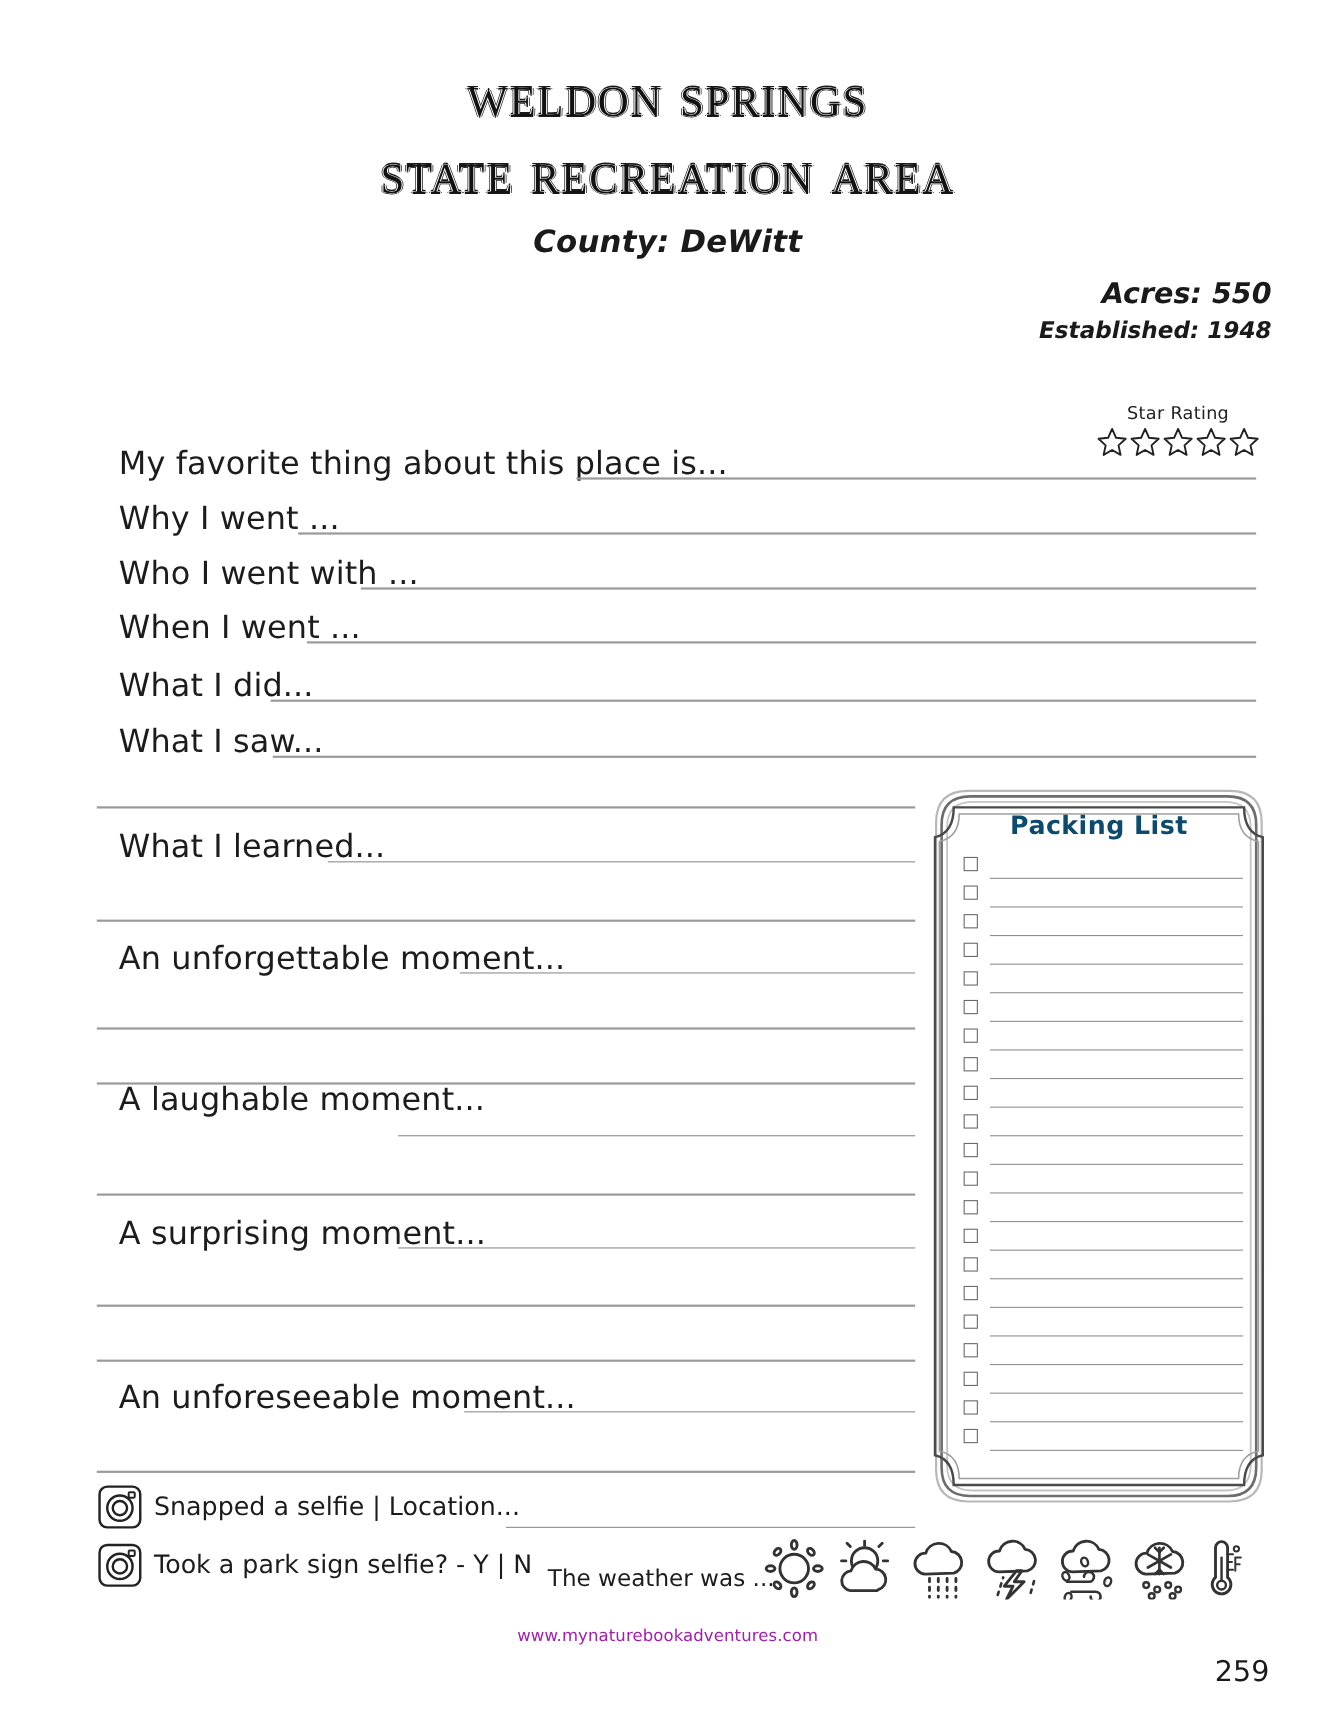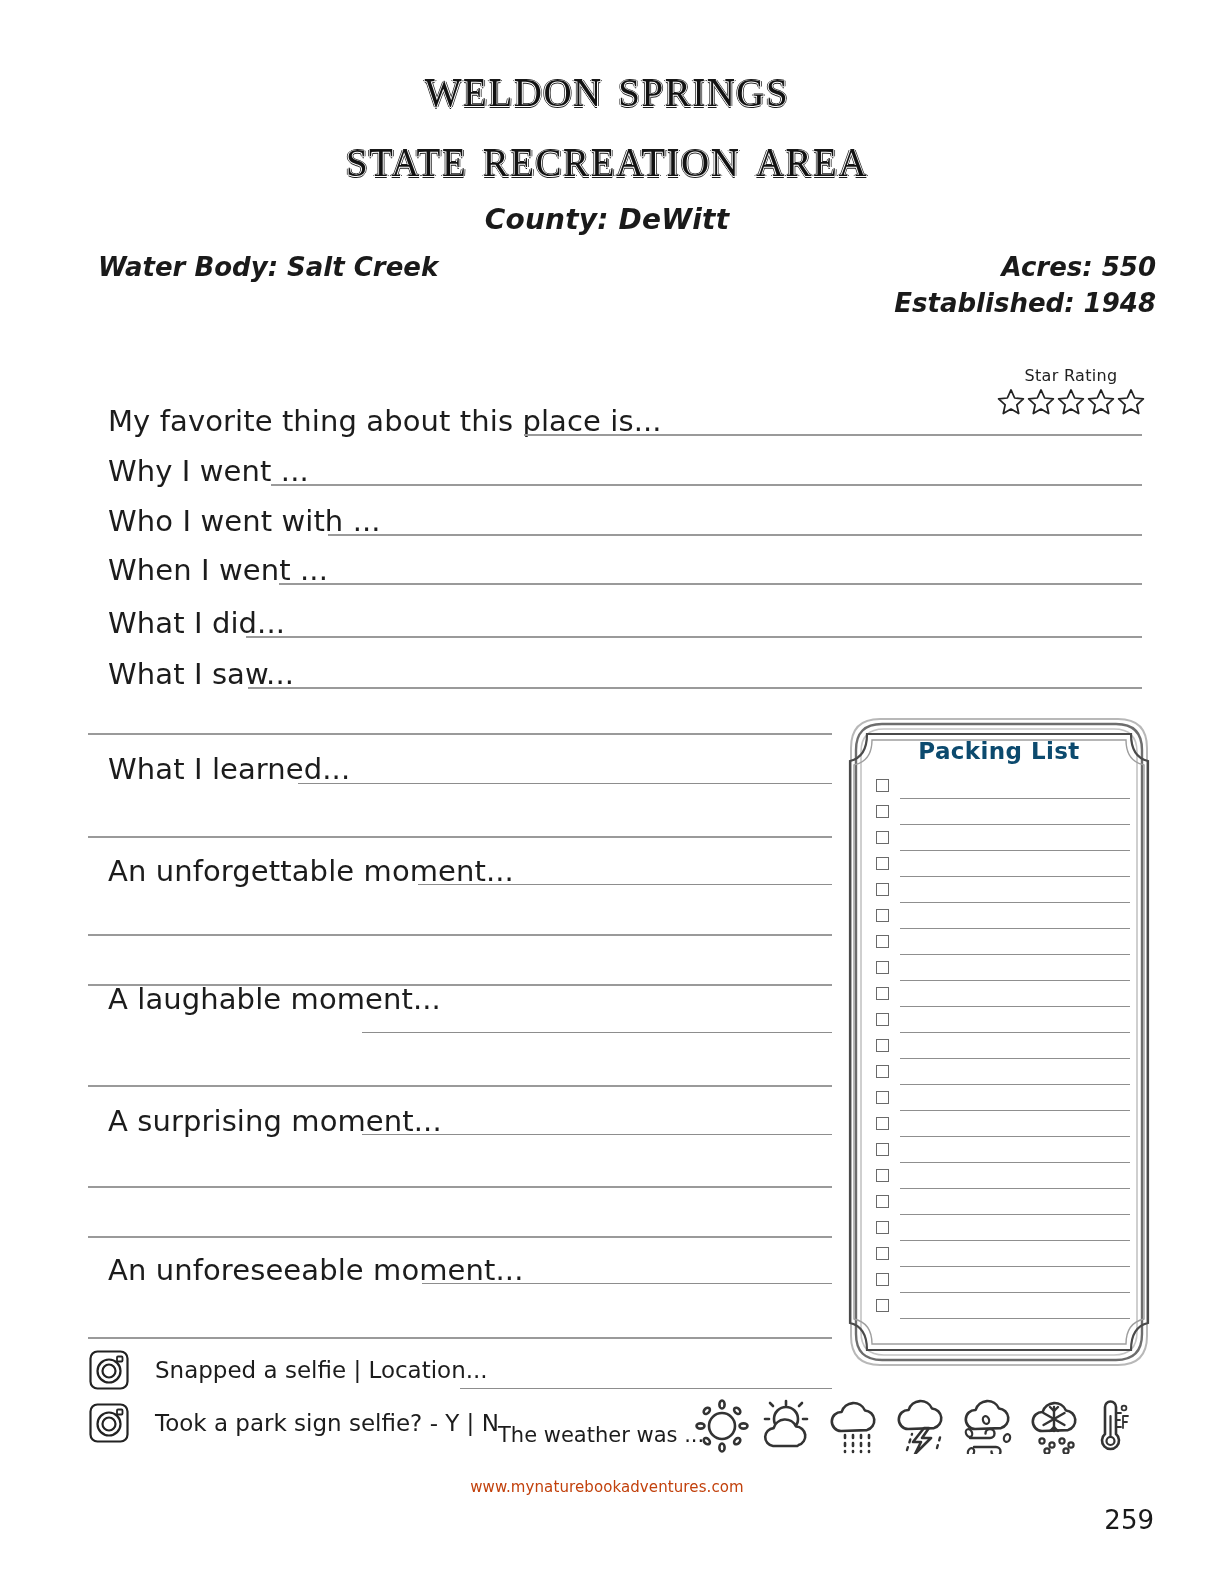--- a/index.html
+++ b/index.html
@@ -78,21 +78,21 @@
     font-weight: bold;
     font-size: 26px;
   }
   .established {
     position: absolute;
     right: 58px;
     top: 288px;
     font-family: "DejaVu Sans", sans-serif;
     font-style: italic;
     font-weight: bold;
-    font-size: 26px;
+    font-size: 21px;
     margin-left: 44px;
   }
 
   
   .star-rating {
     position: absolute;
     right: 58px;
     top: 366px;
     text-align: center;
     width: 170px;
@@ -180,21 +180,21 @@
     top: 20px;
     border-top: 1.3px solid #8f8f8f;
   }
 
   
   .selfie-row {
     position: absolute;
     left: 88px;
     display: flex;
     align-items: center;
-    gap: 25px;
+    gap: 10px;
   }
   .selfie-row .cam { display:block; }
   .selfie-text {
     font-family: "DejaVu Sans", sans-serif;
     font-size: 23px;
     color: #1c1c1c;
     white-space: nowrap;
   }
 
   
@@ -218,21 +218,21 @@
   .weather-icons svg { display: block; }
 
   
   .footer-url {
     position: absolute;
     left: 0; right: 0;
     top: 1478px;
     text-align: center;
     font-family: "DejaVu Sans", sans-serif;
     font-size: 15px;
-    color: #c2410c;
+    color: #a21caf;
     letter-spacing: 0.1px;
   }
   .page-number {
     position: absolute;
     right: 60px;
     top: 1505px;
     font-family: "DejaVu Sans", sans-serif;
     font-size: 26px;
     color: #1a1a1a;
   }
@@ -241,21 +241,20 @@
 <body>
 
 <div id="page">
 
   <div class="title-block">
     <div class="title-line l1">Weldon Springs</div>
     <div class="title-line l2">State Recreation Area</div>
   </div>
 
   <div class="county">County: DeWitt</div>
-  <div class="waterbody">Water Body: Salt Creek</div>
   <div class="acres">Acres: 550</div>
   <div class="established">Established: 1948</div>
 
   <div class="star-rating">
     <div class="sr-label">Star Rating</div>
     <div class="stars" id="stars-container">
         <svg width="28" height="27" viewBox="0 0 24 23">
           <path d="M 12,1.6 L 15.1,8.5 L 22.6,9.3 L 17,14.4 L 18.6,21.8 L 12,18 L 5.4,21.8 L 7,14.4 L 1.4,9.3 L 8.9,8.5 Z" fill="none" stroke="#222" stroke-width="1.5" stroke-linejoin="round"></path>
         </svg>
         <svg width="28" height="27" viewBox="0 0 24 23">

